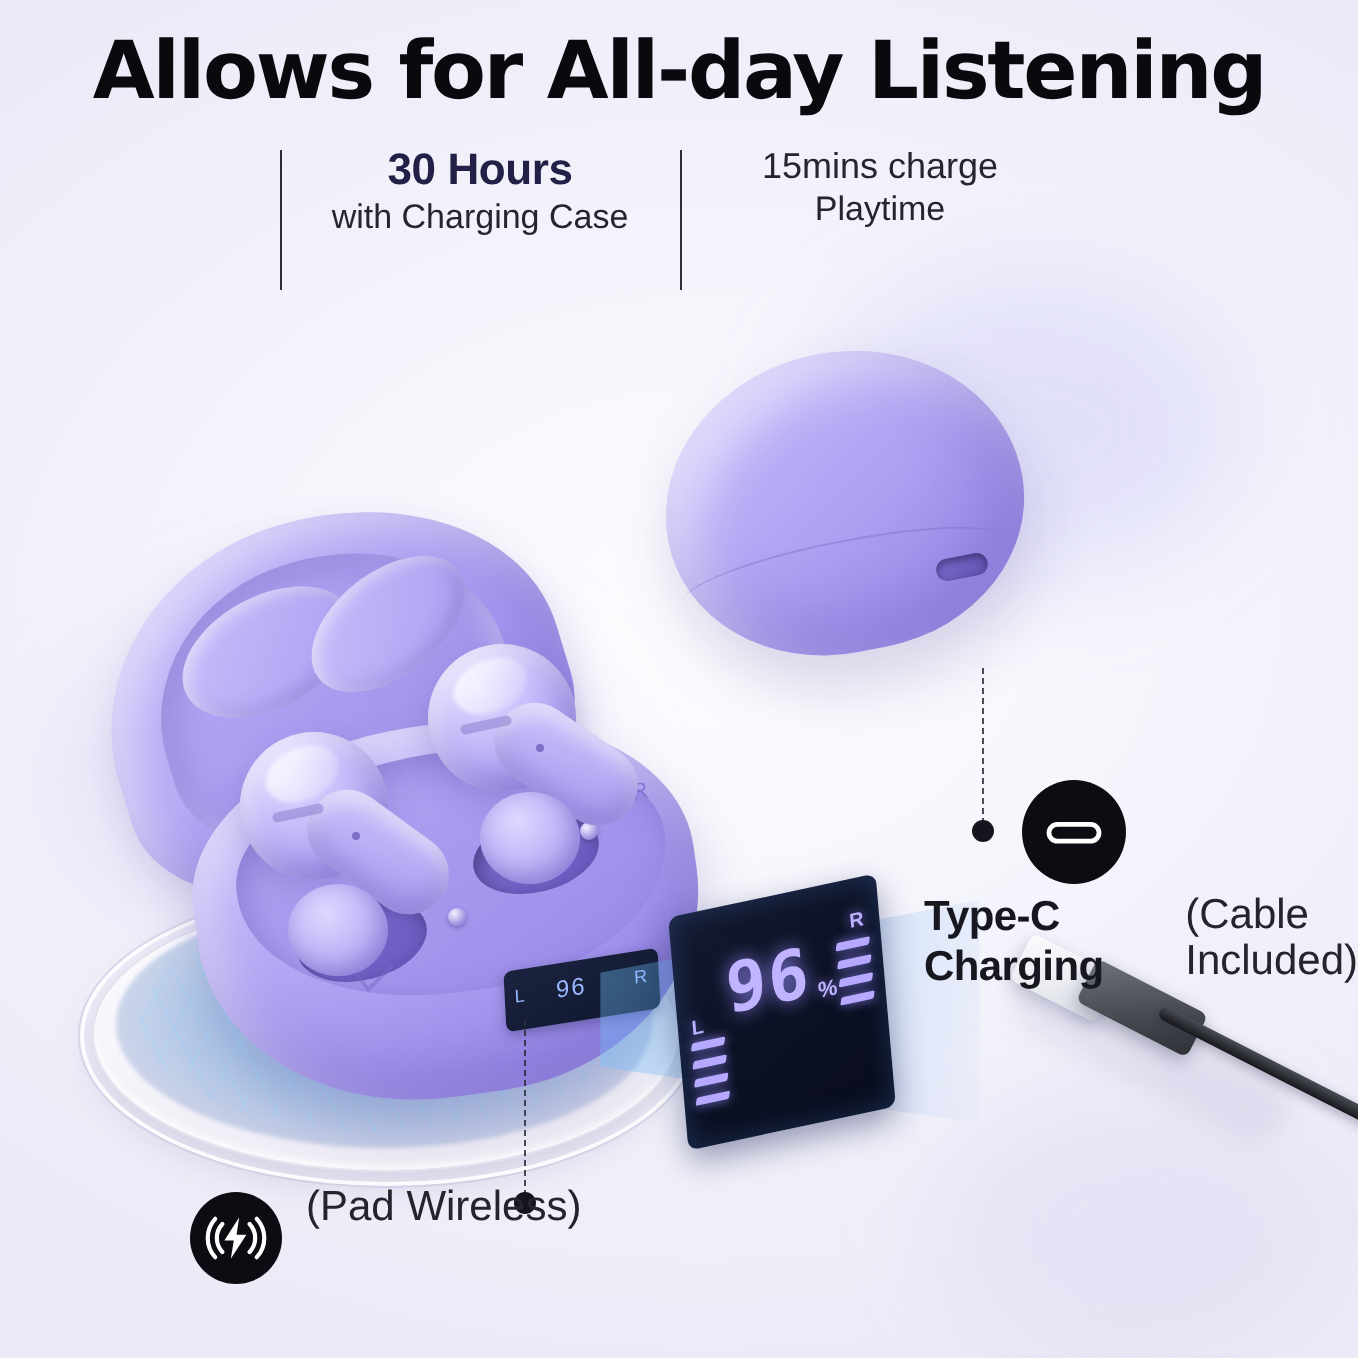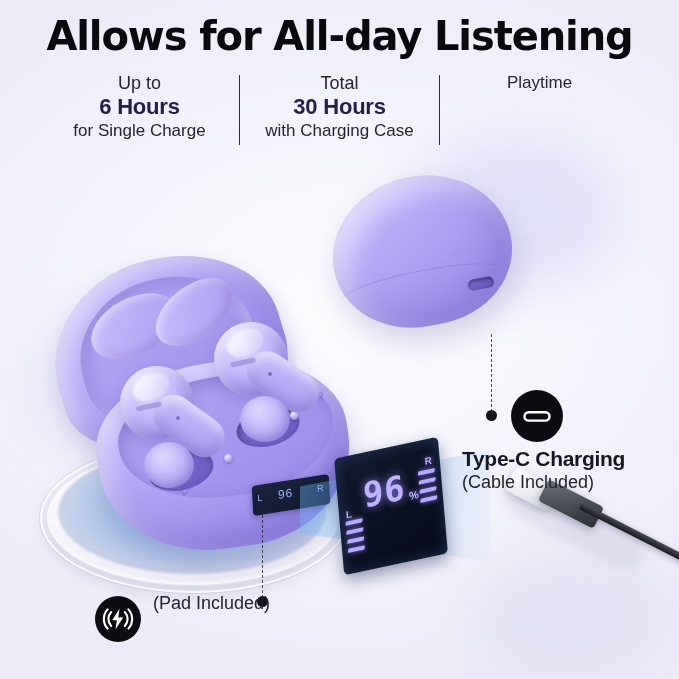--- a/index.html
+++ b/index.html
@@ -259,23 +259,23 @@
 
   
   .leader{position:absolute;border-left:1.6px dashed #2c2d3a;opacity:.85;}
   .leader-dot{position:absolute;width:11px;height:11px;border-radius:50%;background:#14151c;}
 
   .callout{position:absolute;}
   .callout-icon{
     width:46px;height:46px;border-radius:50%;background:#0c0d12;
     display:flex;align-items:center;justify-content:center;flex:0 0 auto;
   }
-  .callout-text{display:flex;flex-direction:column;justify-content:space-between;}
+  .callout-text{display:flex;flex-direction:row;justify-content:space-between;gap:40px;}
   .co-title{font-size:21px;font-weight:bold;color:#17181f;line-height:25px;letter-spacing:-.3px;}
-  .co-sub{font-size:18px;color:#23242c;line-height:23px;}
+  .co-sub{font-size:21px;color:#23242c;line-height:23px;}
 
   #wireless-callout{left:95px;top:592px;}
   #wireless-callout .callout-icon{position:absolute;left:0;top:4px;}
   #wireless-callout .callout-text{margin-left:58px;}
 
   #typec-callout{left:462px;top:446px;}
   #typec-callout .callout-icon{position:absolute;left:49px;top:-56px;width:52px;height:52px;}
   #typec-callout .callout-text{margin-left:0;text-align:left;}
 </style>
 </head>
@@ -285,37 +285,32 @@
 
   <div class="blob blob-a"></div>
   <div class="blob blob-b"></div>
   <div class="blob blob-c"></div>
 
   <div class="header">
     <h1 class="title">Allows for All-day Listening</h1>
 
     <div class="stats">
 
+
+      <div class="divider"></div>
+
       <div class="stat">
-        <div class="s-top">Up to</div>
-        <div class="s-mid">6 Hours</div>
-        <div class="s-bot">for Single Charge</div>
-      </div>
-
-      <div class="divider"></div>
-
-      <div class="stat">
-        <div class="s-top">Total</div>
         <div class="s-mid">30 Hours</div>
         <div class="s-bot">with Charging Case</div>
       </div>
 
       <div class="divider"></div>
 
       <div class="stat">
+        <div class="s-top">15mins charge</div>
         <div class="s-bot">Playtime</div>
       </div>
 
     </div>
   </div>
 
   <div class="scene">
 
     <div class="pad"></div>
     <div class="pad-glow"></div>
@@ -403,21 +398,21 @@
     <div class="callout-icon">
       <svg width="32" height="32" viewBox="0 0 32 32" aria-hidden="true">
         <path d="M17.6 5.6 L10.2 17.2 L14.9 17.2 L13.4 26.4 L21.2 14.4 L16.3 14.4 Z" fill="#ffffff"></path>
         <path d="M9.2 9.0 A10.2 10.2 0 0 0 9.2 23.0" stroke="#ffffff" stroke-width="2.1" fill="none" stroke-linecap="round"></path>
         <path d="M5.6 6.4 A14.2 14.2 0 0 0 5.6 25.6" stroke="#ffffff" stroke-width="2.1" fill="none" stroke-linecap="round"></path>
         <path d="M22.8 9.0 A10.2 10.2 0 0 1 22.8 23.0" stroke="#ffffff" stroke-width="2.1" fill="none" stroke-linecap="round"></path>
         <path d="M26.4 6.4 A14.2 14.2 0 0 1 26.4 25.6" stroke="#ffffff" stroke-width="2.1" fill="none" stroke-linecap="round"></path>
       </svg>
     </div>
     <div class="callout-text">
-      <div class="co-sub">(Pad Included)</div>
+      <div class="co-sub">(Pad Wireless)</div>
     </div>
   </div>
 
   <div class="callout" id="typec-callout">
     <div class="callout-icon">
       <svg width="34" height="34" viewBox="0 0 34 34" aria-hidden="true">
         <rect x="4.5" y="13.2" width="25" height="8.4" rx="4.2" fill="none" stroke="#ffffff" stroke-width="2.4"></rect>
       </svg>
     </div>
     <div class="callout-text">

